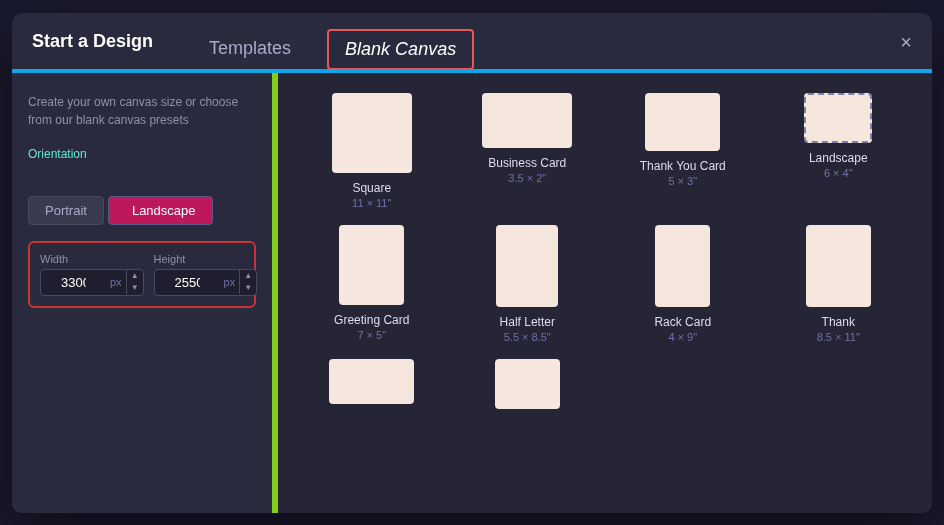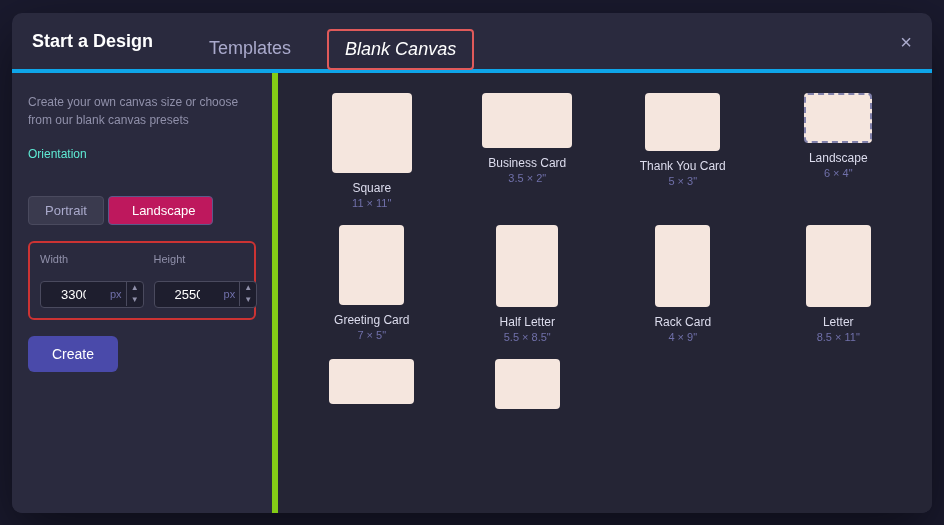--- a/index.html
+++ b/index.html
@@ -116,21 +116,21 @@
       padding: 10px;
       margin-bottom: 16px;
     }
     .dim-row {
       display: flex;
       gap: 10px;
     }
     .dim-field {
       display: flex;
       flex-direction: column;
-      gap: 16px;
+      gap: 4px;
       flex: 1;
     }
     .dim-label {
       font-size: 11px;
       color: #9090aa;
     }
     .dim-input-wrap {
       display: flex;
       align-items: center;
       background: #1e1e2e;
@@ -279,21 +279,20 @@
               <span class="dim-unit">px</span>
               <div class="dim-spinner">
                 <button class="spin-btn">▲</button>
                 <button class="spin-btn">▼</button>
               </div>
             </div>
           </div>
         </div>
       </div>
 
-      <button class="create-btn">Create</button>
     </div>
 
     <div class="main-content">
       <div class="grid">
 
         <div class="card">
           <div class="card-thumb thumb-square"></div>
           <span class="card-name">Square</span>
           <span class="card-size">11 × 11"</span>
         </div>
@@ -329,21 +328,21 @@
         </div>
 
         <div class="card">
           <div class="card-thumb thumb-rackcard"></div>
           <span class="card-name">Rack Card</span>
           <span class="card-size">4 × 9"</span>
         </div>
 
         <div class="card">
           <div class="card-thumb thumb-letter"></div>
-          <span class="card-name">Letter</span>
+          <span class="card-name">Thank</span>
           <span class="card-size">8.5 × 11"</span>
         </div>
 
         <div class="card">
           <div class="card-thumb thumb-small1"></div>
           <span class="card-name"></span>
         </div>
 
         <div class="card">
           <div class="card-thumb thumb-small2"></div>

